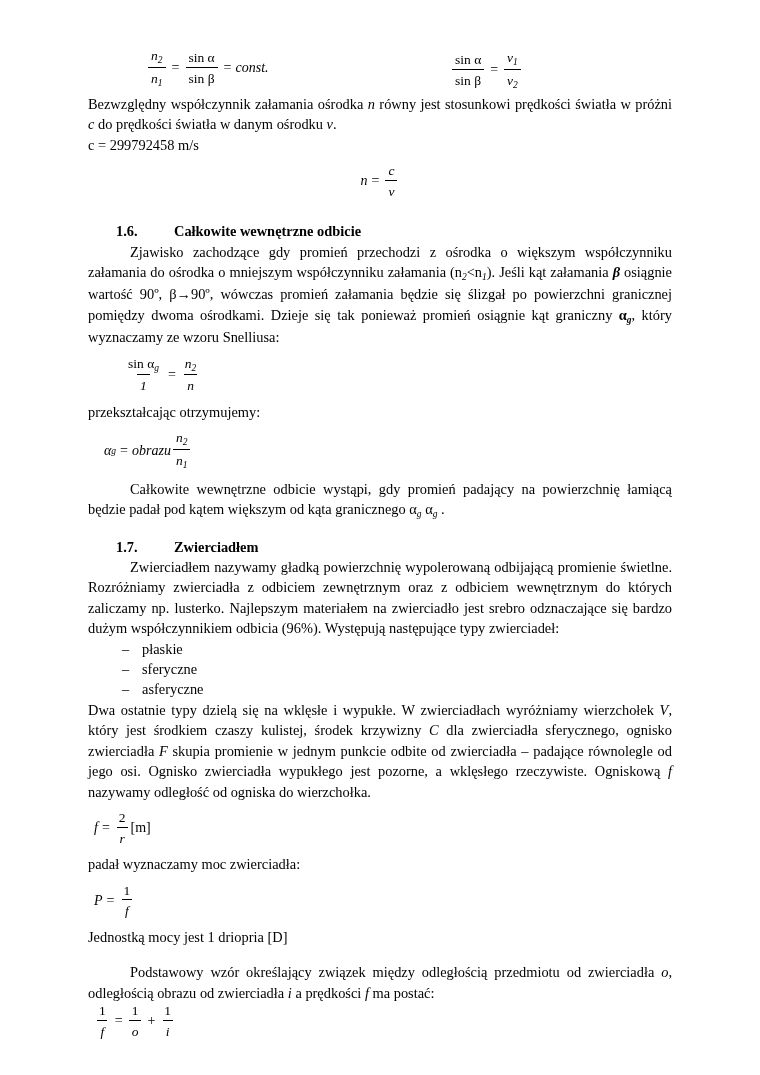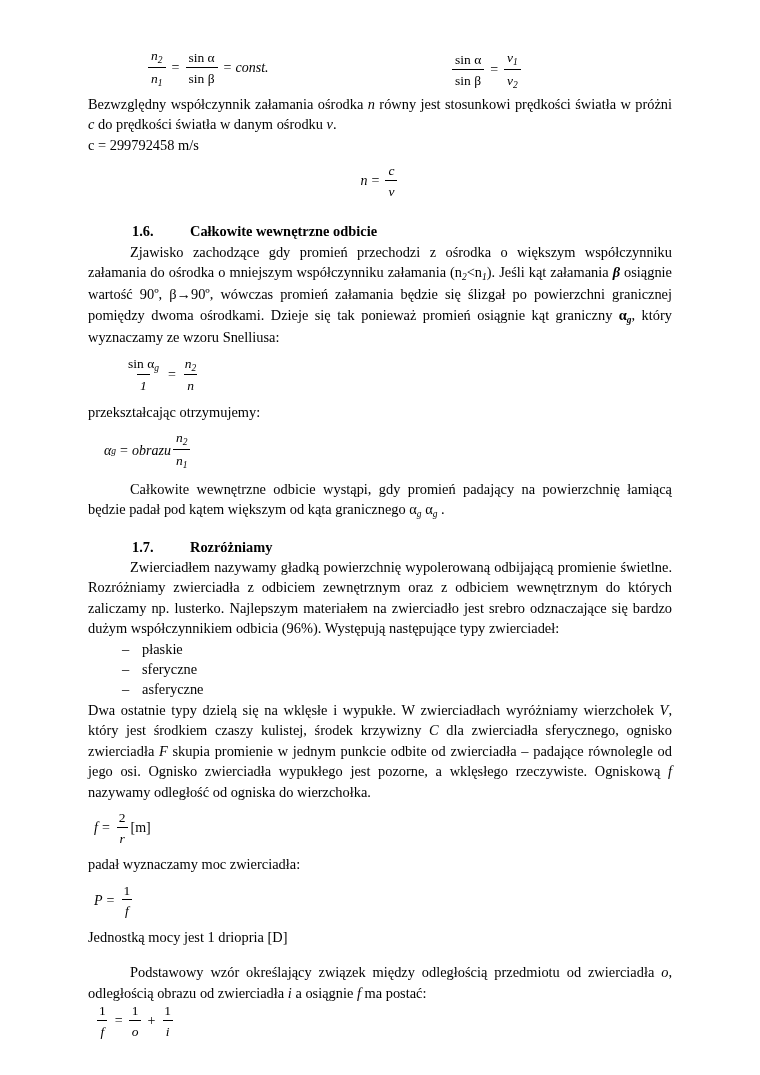--- a/index.html
+++ b/index.html
@@ -37,21 +37,21 @@
   .para-indent { text-indent: 42px; }
   .section-head {
     margin: 0;
     font-weight: bold;
     font-size: 14.4px;
     line-height: 1.4;
   }
   .section-head .num {
     display: inline-block;
     width: 58px;
-    margin-left: 44px;
+    margin-left: 28px;
   }
   .spacer-sm { height: 8px; }
   .spacer-md { height: 15px; }
   .spacer-lg { height: 22px; }
 
   
   .math {
     font-family: "Liberation Serif", serif;
     font-style: italic;
     font-size: 14px;
@@ -212,21 +212,21 @@
 
     <div class="spacer-sm"></div>
 
     <p class="para-indent">
       <span>Całkowite wewnętrzne odbicie wystąpi, gdy promień padający na powierzchnię łamiącą będzie padał pod kątem większym od kąta granicznego </span><span>α</span><sub>g</sub><span>  α</span><sub>g</sub><span> .</span>
     </p>
 
     <div class="spacer-md"></div>
 
     <h2 class="section-head">
-      <span class="num">1.7.</span><span>Rozróżniamy</span>
+      <span class="num">1.7.</span><span>Zwierciadłem</span>
     </h2>
 
     <p class="para-indent">Zwierciadłem nazywamy gładką powierzchnię wypolerowaną odbijającą promienie świetlne. Rozróżniamy zwierciadła z odbiciem zewnętrznym oraz z odbiciem wewnętrznym do których zaliczamy np. lusterko. Najlepszym materiałem na zwierciadło jest srebro odznaczające się bardzo dużym współczynnikiem odbicia (96%). Występują następujące typy zwierciadeł:</p>
 
     <ul class="list-dash">
       <li><span class="dash">–</span><span>płaskie</span></li>
       <li><span class="dash">–</span><span>sferyczne</span></li>
       <li><span class="dash">–</span><span>asferyczne</span></li>
     </ul>
 
@@ -266,21 +266,21 @@
       </span>
     </div>
 
     <div class="spacer-sm"></div>
 
     <p>Jednostką mocy jest 1 driopria [D]</p>
 
     <div class="spacer-md"></div>
 
     <p class="para-indent">
-      <span>Podstawowy wzór określający związek między odległością przedmiotu od zwierciadła </span><i>o</i><span>, odległością obrazu od zwierciadła </span><i>i</i><span> a osiągnie </span><i>f</i><span> ma postać:</span>
+      <span>Podstawowy wzór określający związek między odległością przedmiotu od zwierciadła </span><i>o</i><span>, odległością obrazu od zwierciadła </span><i>i</i><span> a prędkości </span><i>f</i><span> ma postać:</span>
     </p>
 
     <div class="eq-indent-3">
       <span class="math">
         <span class="frac">
           <span class="num roman">1</span>
           <span class="den"><i>f</i></span>
         </span>
         <span class="op">=</span>
         <span class="frac">

